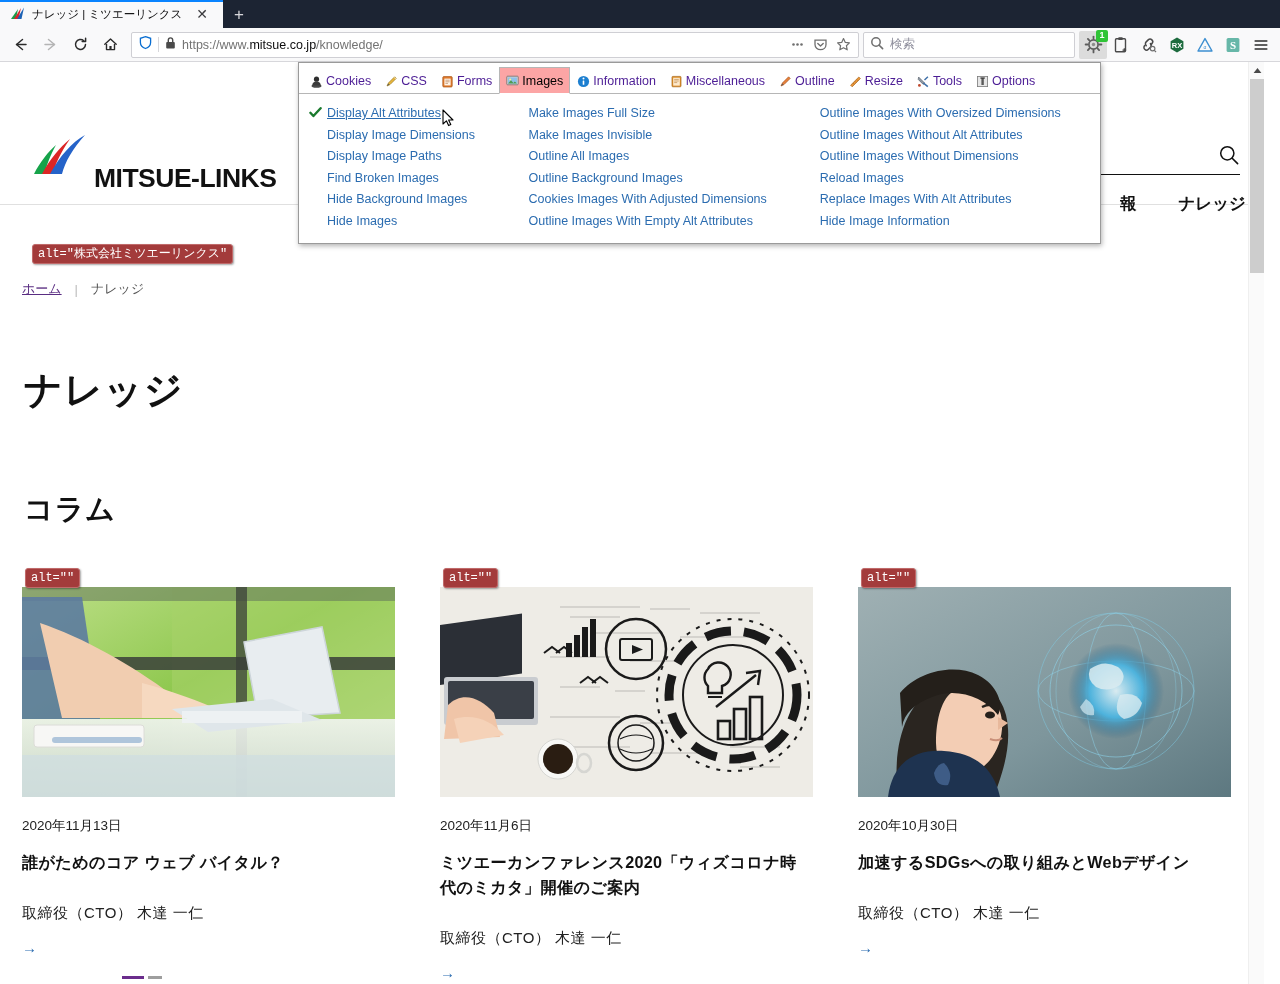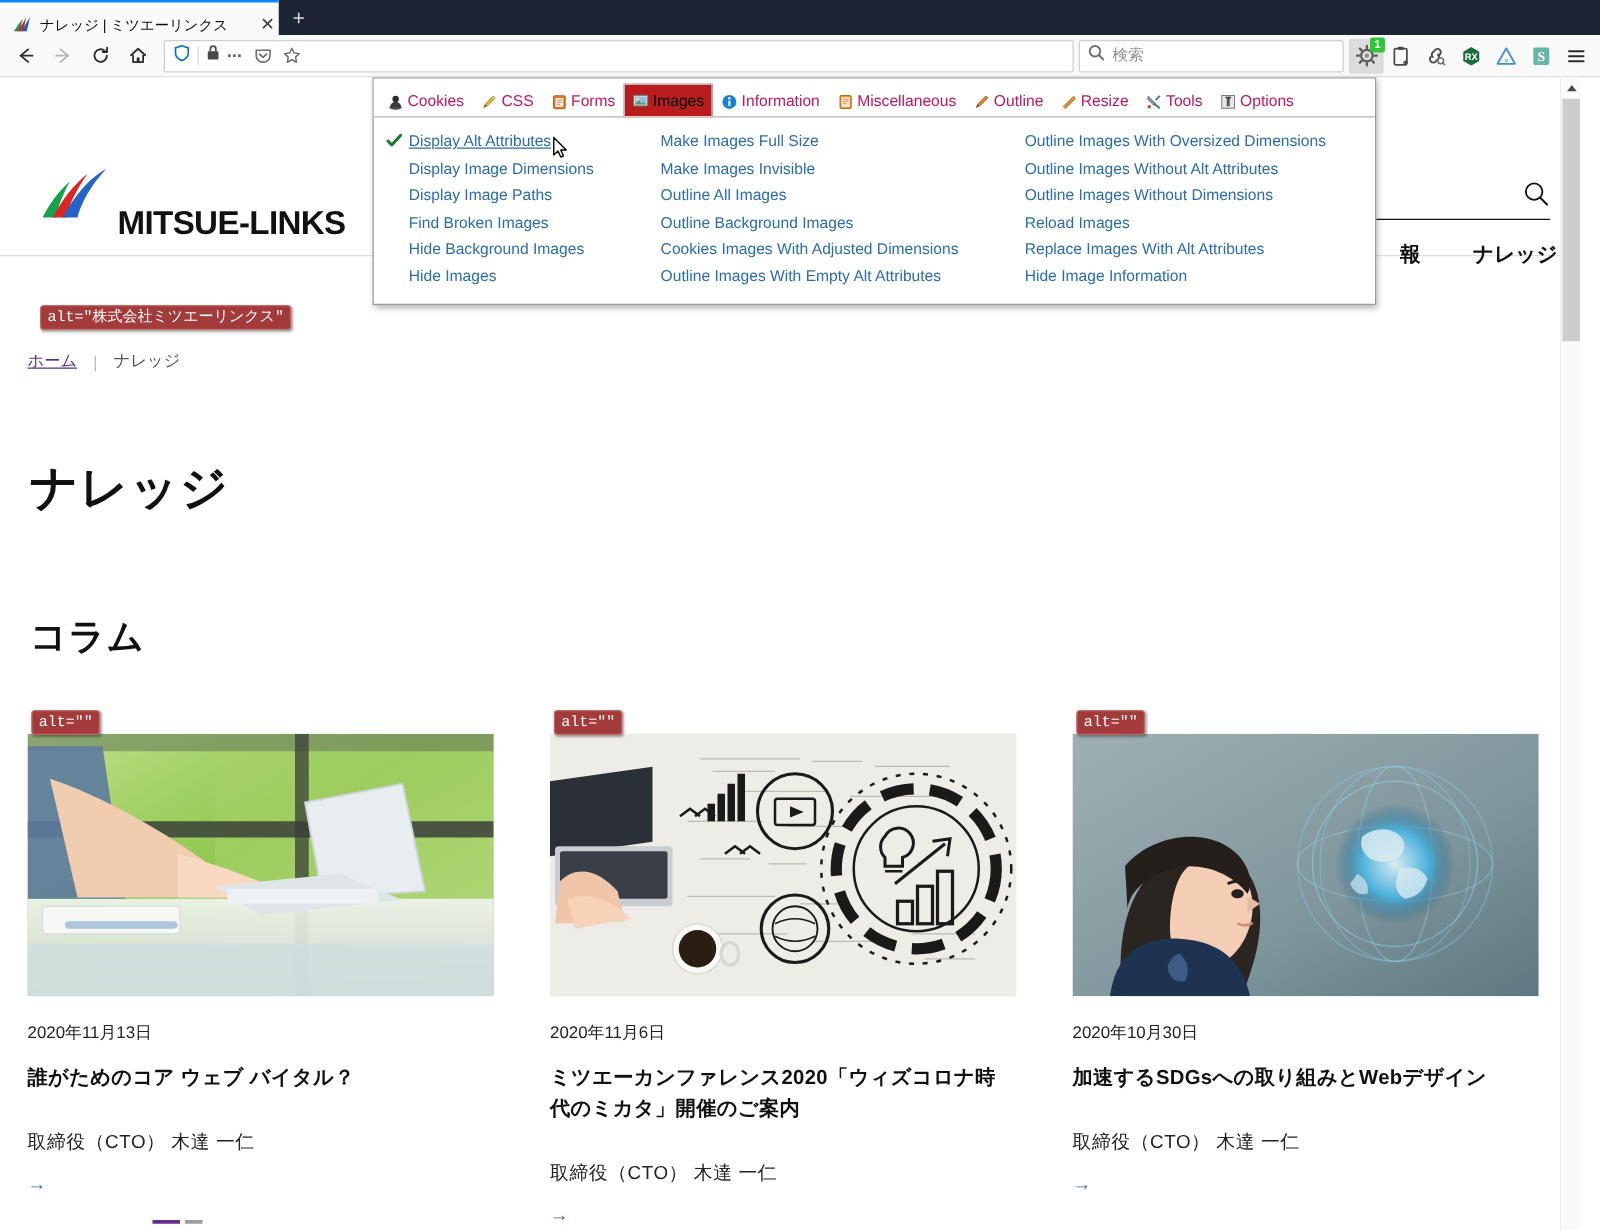--- a/index.html
+++ b/index.html
@@ -12,21 +12,21 @@
 
   
   #browser { width: 1280px; height: 984px; position: relative; }
 
   .tabstrip {
     height: 28px; background: #1c2433;
     display: flex; align-items: flex-end; position: relative;
   }
   .tab-active {
     width: 223px; height: 28px; background: #f9f9fa;
-    display: flex; align-items: flex-end; padding: 0 0 0 9px;
+    display: flex; align-items: center; padding: 0 12px 0 9px;
     position: relative;
   }
   .tab-active::before {
     content:""; position:absolute; top:0; left:0; right:0; height:2px;
     background:#0a84ff;
   }
   .tab-favicon { width: 16px; height: 16px; margin-right: 7px; flex: none; position: relative; }
   .tab-title {
     font-size: 11.5px; color: #0c0c0d; flex: 1;
     white-space: nowrap; overflow: hidden; text-overflow: ellipsis;
@@ -84,26 +84,26 @@
     box-shadow: 1px 2px 5px rgba(0,0,0,0.30);
     z-index: 50;
     font-family: "Liberation Sans", sans-serif;
   }
   .wd-tabs {
     display:flex; align-items:flex-end; height: 31px;
     border-bottom: 1px solid #b6b6b6; background:#fff; padding-left: 4px;
   }
   .wd-tab {
     display:flex; align-items:center; gap:3px; height: 27px;
-    padding: 0 6px; font-size: 12.5px; color:#be185d; white-space:nowrap;
+    padding: 0 6px; font-size: 12.5px; color:#4c1d95; white-space:nowrap;
     border: 1px solid transparent; border-bottom:none;
     position: relative; top:1px;
   }
   .wd-tab.sel {
-    color:#000; background:#b91c1c; border-color:#b6b6b6;
+    color:#000; background:#fca5a5; border-color:#b6b6b6;
     border-bottom: 1px solid #fff; z-index:2;
   }
   .wd-ic { width:13px; height:13px; flex:none; display:block; }
 
   .wd-cols { display:flex; padding: 9px 0 11px 0; }
   .wd-col { padding: 0 0 0 8px; }
   .wd-col.c1 { width: 222px; padding-left: 10px; }
   .wd-col.c2 { width: 292px; }
   .wd-col.c3 { width: 289px; }
   .wd-item {
@@ -244,20 +244,21 @@
             <path d="M7.5 1.6 L12.6 3.3 V7.4 c0 3.2 -2.6 5.1 -5.1 6.1 C5 12.5 2.4 10.6 2.4 7.4 V3.3 Z" fill="none" stroke="#0a6ed1" stroke-width="1.3"></path>
           </svg>
       </span>
       <span class="sep"></span>
       <span>
         <svg width="13" height="14" viewBox="0 0 13 14">
             <rect x="2.2" y="6" width="8.6" height="6.6" rx="1" fill="#4a4a4a"></rect>
             <path d="M4.3 6 V4.1 a2.2 2.2 0 0 1 4.4 0 V6" fill="none" stroke="#4a4a4a" stroke-width="1.4"></path>
           </svg>
       </span>
+      <span class="url-text"><span>https://www.</span><b>mitsue.co.jp</b><span>/knowledge/</span></span>
       <span class="url-icons">
         <span class="url-ic">
           <svg width="17" height="17" viewBox="0 0 17 17">
               <circle cx="4.5" cy="8.5" r="1.3" fill="#6f6f6f"></circle>
               <circle cx="8.5" cy="8.5" r="1.3" fill="#6f6f6f"></circle>
               <circle cx="12.5" cy="8.5" r="1.3" fill="#6f6f6f"></circle>
             </svg>
         </span>
         <span class="url-ic">
           <svg width="17" height="17" viewBox="0 0 17 17">

